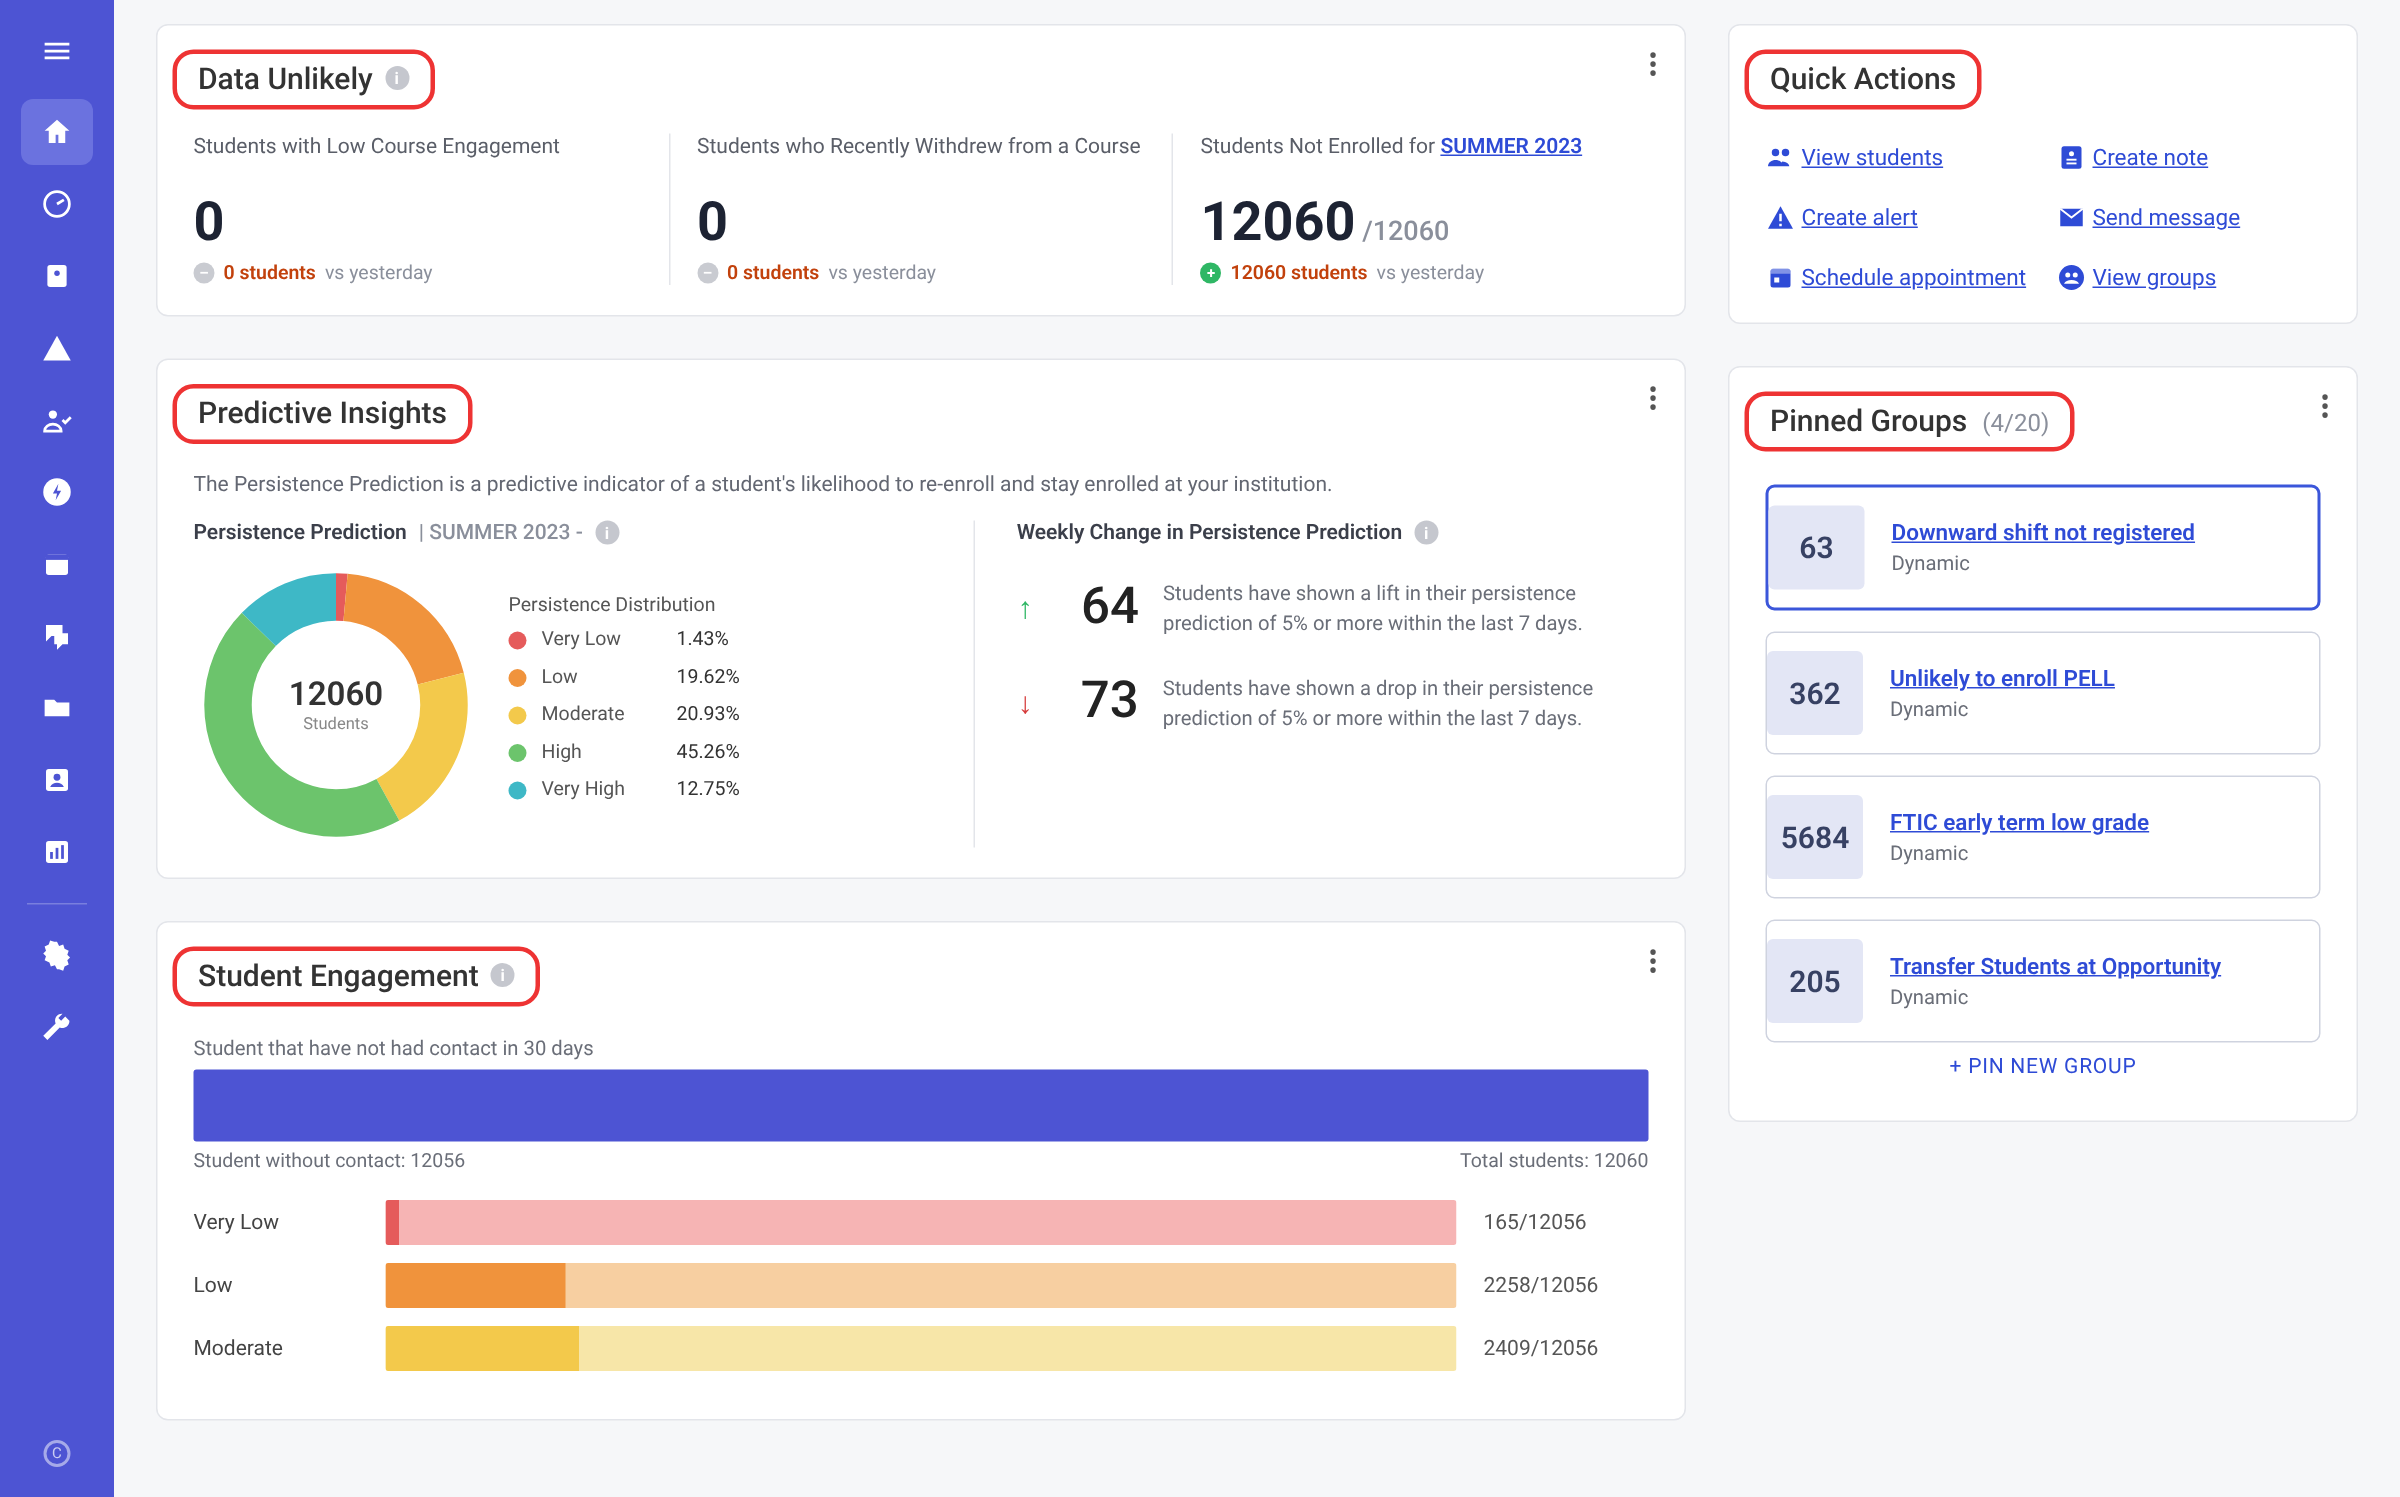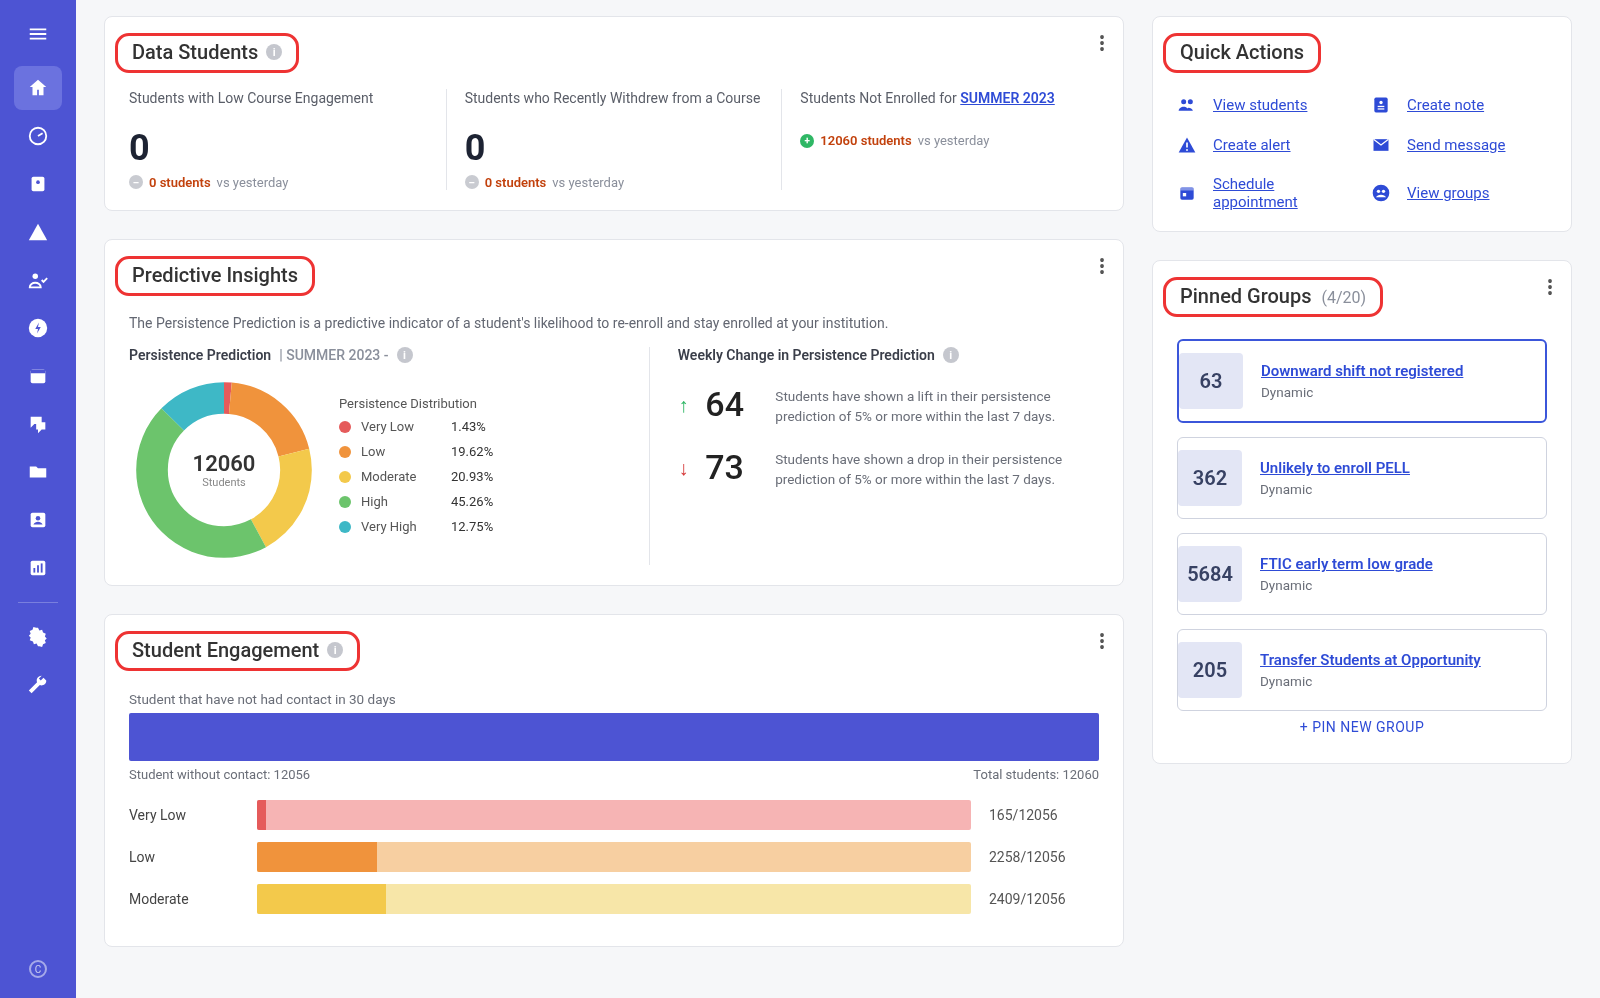--- a/index.html
+++ b/index.html
@@ -60,37 +60,37 @@
 .legend-row { display: flex; align-items: center; gap: 10px; margin-bottom: 10px; }
 .legend-dot { width: 12px; height: 12px; border-radius: 50%; }
 .legend-row .name { width: 80px; color: #555; }
 .legend-row .pct { color: #333; }
 
 .wc-col { border-left: 1px solid #e3e5ea; padding-left: 28px; }
 .wc-item { display: flex; gap: 16px; align-items: flex-start; margin-top: 24px; }
 .wc-arrow { font-size: 20px; width: 20px; text-align: center; margin-top: 6px; }
 .wc-arrow.up { color: #2fb765; }
 .wc-arrow.down { color: #d63b3b; }
-.wc-num { font-size: 34px; font-weight: 500; color: #222; line-height: 1; min-width: 54px; }
+.wc-num { font-size: 34px; font-weight: 500; color: #222; line-height: 1; min-width: 54px; text-align: right; }
 .wc-text { font-size: 13.5px; color: #6a6e78; line-height: 1.45; }
 
 
 .se-sub { font-size: 13.5px; color: #6a6e78; margin-top: 12px; }
 .se-bar-full { height: 48px; background: #4d54d3; border-radius: 2px; margin-top: 6px; }
 .se-caption { display: flex; justify-content: space-between; font-size: 13px; color: #6a6e78; margin-top: 6px; }
 .se-table { margin-top: 18px; }
 .se-row { display: grid; grid-template-columns: 110px 1fr 110px; gap: 18px; align-items: center; margin-bottom: 12px; font-size: 14px; color: #444; }
 .se-bar-track { position: relative; height: 30px; border-radius: 2px; overflow: hidden; }
 .se-bar-bg { position: absolute; inset: 0; }
 .se-bar-fill { position: absolute; top: 0; left: 0; bottom: 0; }
 .se-row .count { color: #555; }
 
 
 .qa-grid { display: grid; grid-template-columns: 1fr 1fr; row-gap: 20px; column-gap: 18px; margin-top: 14px; }
-.qa-link { display: flex; align-items: center; gap: 16px; color: #2e4bd6; font-size: 15px; text-decoration: underline; cursor: pointer; }
+.qa-link { display: flex; align-items: center; gap: 4px; color: #2e4bd6; font-size: 15px; text-decoration: underline; cursor: pointer; }
 .qa-link svg { width: 20px; height: 20px; fill: #2e4bd6; flex-shrink: 0; }
 
 
 .pg-head { display: inline-flex; align-items: baseline; gap: 10px; }
 .pg-head .count { color: #8a8f9b; font-size: 16px; }
 .pg-list { margin-top: 14px; display: flex; flex-direction: column; gap: 14px; }
 .pg-item { border: 1px solid #cfd3df; border-radius: 6px; padding: 12px 0; display: flex; gap: 18px; align-items: center; cursor: pointer; }
 .pg-item.featured { border: 2px solid #3b56da; }
 .pg-badge { width: 64px; height: 56px; background: #e3e6f5; border-radius: 4px; display: flex; align-items: center; justify-content: center; font-size: 20px; font-weight: 600; color: #374163; }
 .pg-texts .t { color: #2e4bd6; font-weight: 600; text-decoration: underline; font-size: 15px; }
@@ -193,37 +193,38 @@
     <div class="col">
 
       <div class="card">
         <div class="kebab">
             <span>•</span>
             <span>•</span>
             <span>•</span>
           </div>
         <div class="highlight-wrap">
           <span class="card-head">
-            <span class="card-title">Data Students</span>
+            <span class="card-title">Data Unlikely</span>
             <span class="info-icon">i</span>
           </span>
         </div>
         <div class="di-row" id="di-row">
             <div class="di-item">
               <div class="di-label">Students with Low Course Engagement</div>
               <div class="di-value">0</div>
               <div class="di-delta"><span class="del-icon del-neutral">–</span><b>0 students</b> vs yesterday</div>
             </div>
             <div class="di-item">
               <div class="di-label">Students who Recently Withdrew from a Course</div>
               <div class="di-value">0</div>
               <div class="di-delta"><span class="del-icon del-neutral">–</span><b>0 students</b> vs yesterday</div>
             </div>
             <div class="di-item">
               <div class="di-label">Students Not Enrolled for <a>SUMMER 2023</a></div>
+              <div class="di-value">12060<span class="sub"> /12060</span></div>
               <div class="di-delta"><span class="del-icon del-up">+</span><b>12060 students</b> vs yesterday</div>
             </div>
           </div>
       </div>
 
       <div class="card">
         <div class="kebab">
             <span>•</span>
             <span>•</span>
             <span>•</span>

